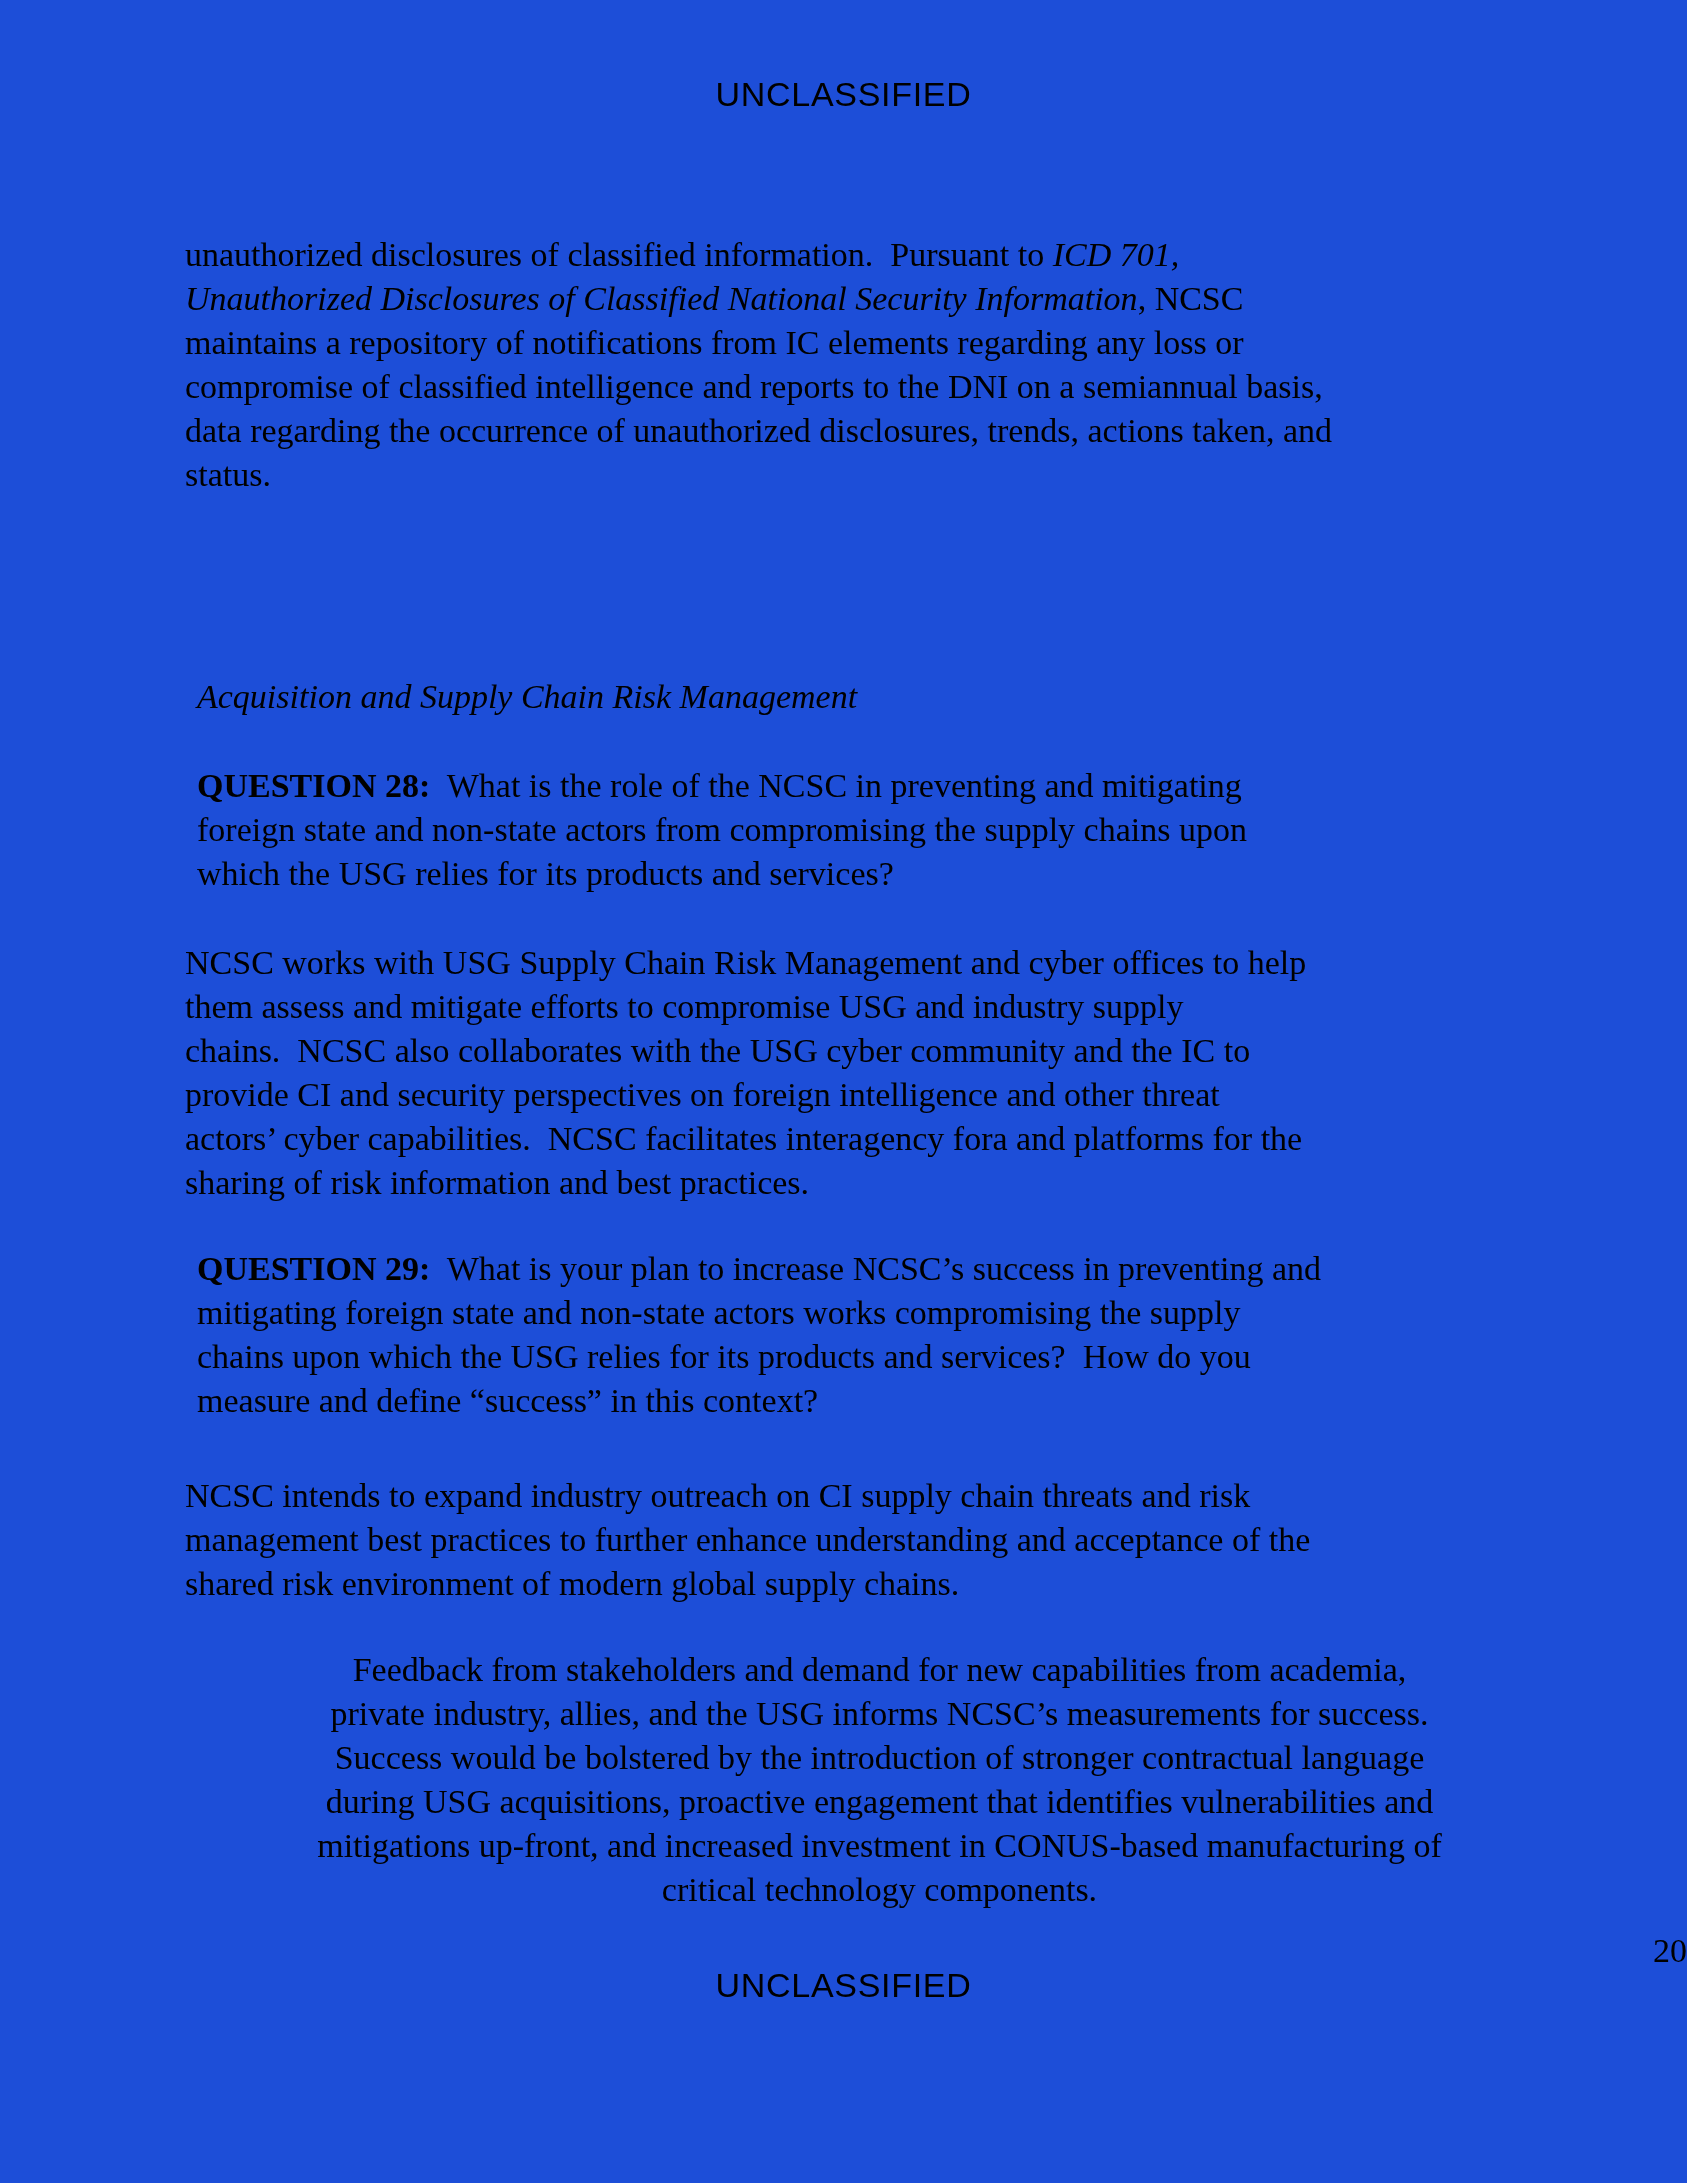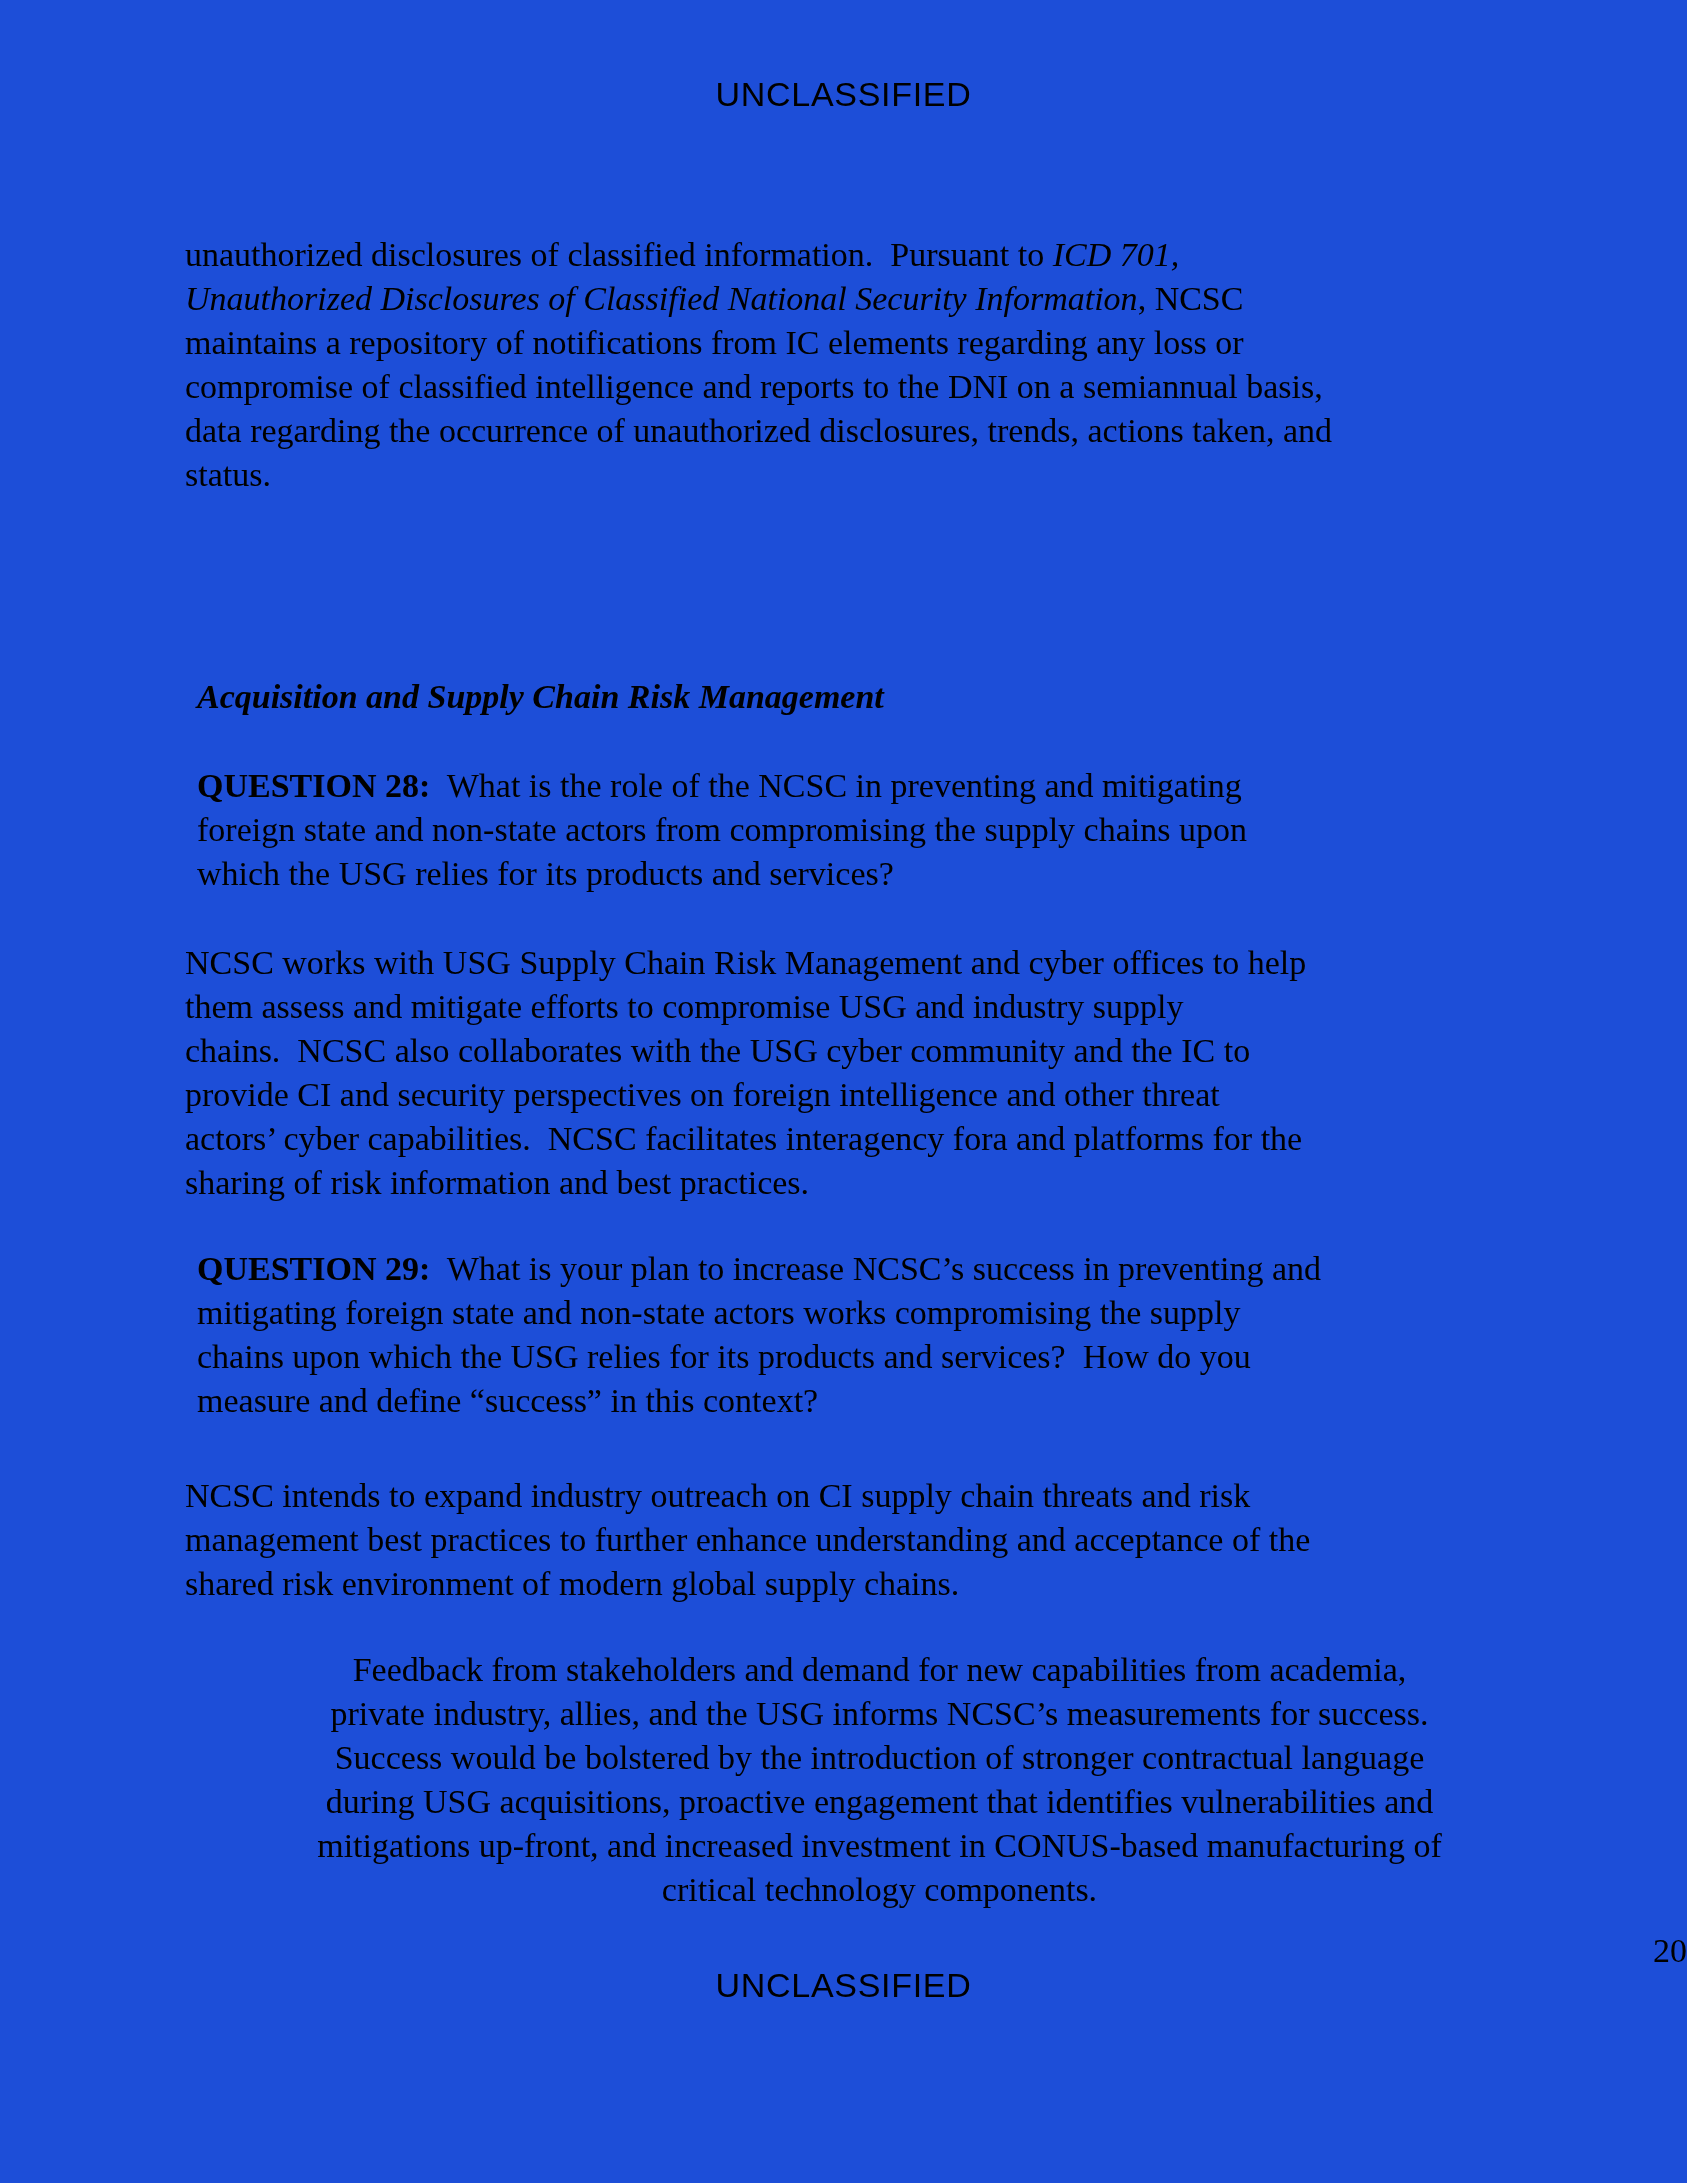--- a/index.html
+++ b/index.html
@@ -46,21 +46,21 @@
     width: 1389px;
     font-size: 34px;
     line-height: 44px;
   }
   .line { white-space: pre; }
   .para { margin: 0; }
   .indent { margin-left: 12px; }
   .it { font-style: italic; }
   .b  { font-weight: bold; }
   .heading {
-    font-weight: bold;
+    font-weight: normal;
     font-style: italic;
     margin-top: 178px;
     white-space: pre;
   }
   .q28 { margin-top: 45px; }
   .p2  { margin-top: 45px; }
   .q29 { margin-top: 42px; }
   .p3  { margin-top: 51px; }
   .p4  { margin-top: 42px; text-align: center; }
 </style>

